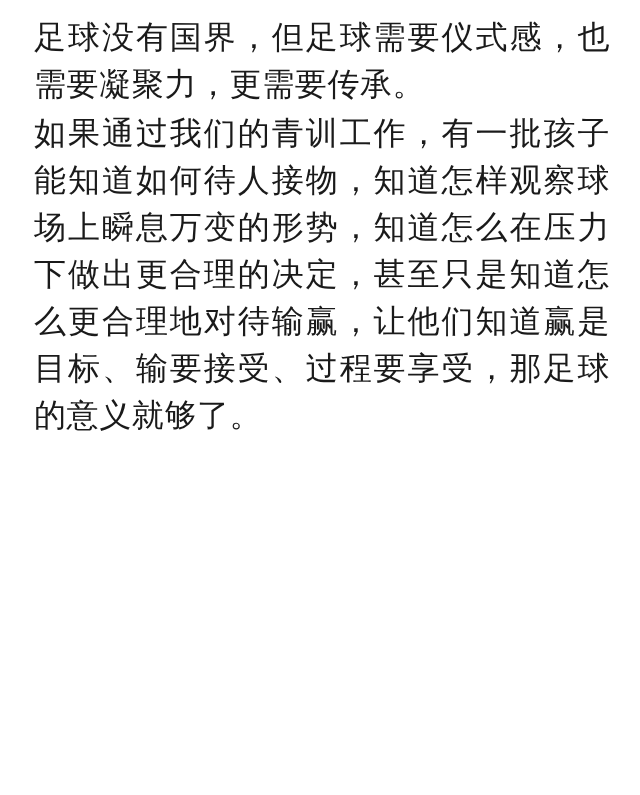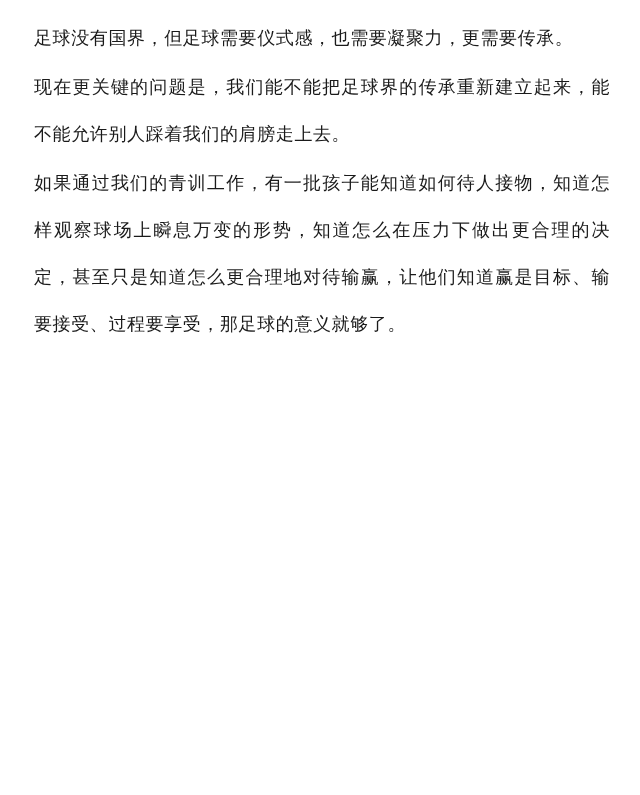--- a/index.html
+++ b/index.html
@@ -16,28 +16,27 @@
   .article {
     box-sizing: border-box;
     width: 640px;
     height: 795px;
     padding: 14px 30px 0 34px;
     background: #ffffff;
   }
   .para {
     margin: 0 0 2px 0;
     color: #1a1a1a;
-    font-size: 18px;
+    font-size: 32px;
     line-height: 47px;
     letter-spacing: 0.6px;
     text-align: justify;
     text-justify: inter-ideograph;
     font-weight: 400;
   }
 </style>
 </head>
 <body>
 
 <div class="article">
   <p class="para">足球没有国界，但足球需要仪式感，也需要凝聚力，更需要传承。</p>
-  <p class="para">现在更关键的问题是，我们能不能把足球界的传承重新建立起来，能不能允许别人踩着我们的肩膀走上去。</p>
   <p class="para">如果通过我们的青训工作，有一批孩子能知道如何待人接物，知道怎样观察球场上瞬息万变的形势，知道怎么在压力下做出更合理的决定，甚至只是知道怎么更合理地对待输赢，让他们知道赢是目标、输要接受、过程要享受，那足球的意义就够了。</p>
 </div>
 
 </body></html>

